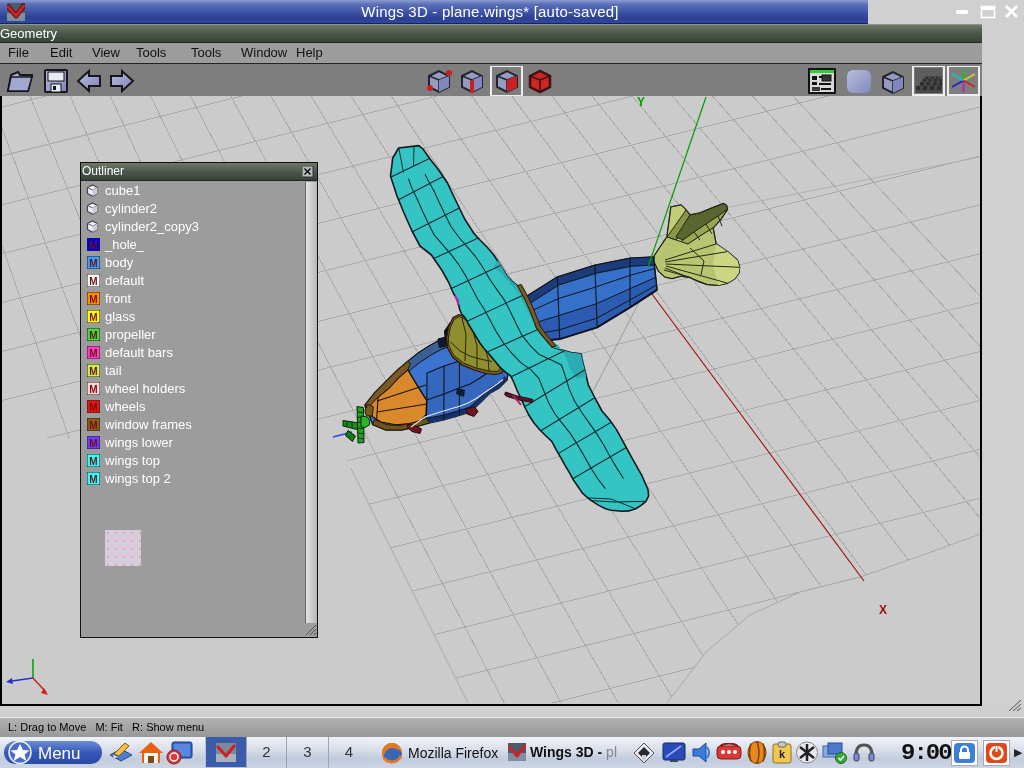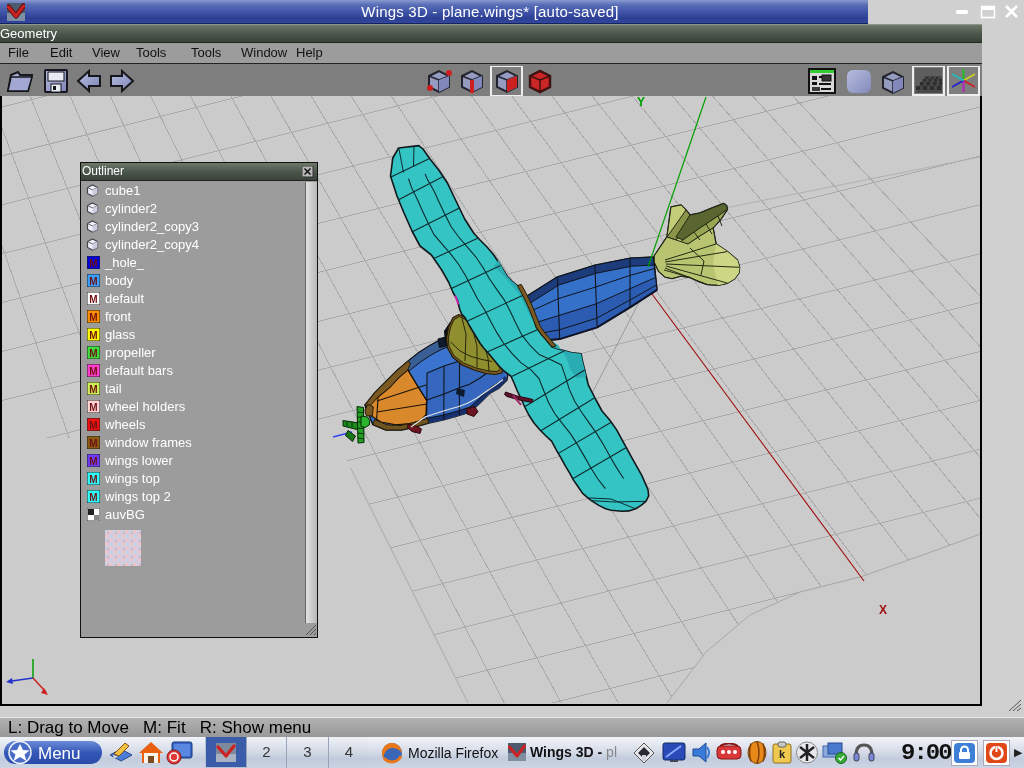--- a/index.html
+++ b/index.html
@@ -335,28 +335,20 @@
         </div>
         <div style="position:relative;height:18px">
           <svg width="13" height="13" style="position:absolute;left:5px;top:2px">
             <polygon points="1.5,3.5 6.5,1 11.5,3.5 11.5,9.5 6.5,12 1.5,9.5" fill="#eeeefc" stroke="#45454f" stroke-width="1.2"></polygon>
             <polyline points="1.5,3.5 6.5,6 11.5,3.5 M6.5,6 6.5,12" fill="none" stroke="#666" stroke-width="1"></polyline>
             <polygon points="6.5,6 11.5,3.5 11.5,9.5 6.5,12" fill="#ccccdf"></polygon>
           </svg>
           <span style="position:absolute;left:24px;top:1px">cylinder2_copy3</span>
         </div>
         <div style="position:relative;height:18px">
-          <svg width="13" height="13" style="position:absolute;left:5px;top:2px">
-            <polygon points="1.5,3.5 6.5,1 11.5,3.5 11.5,9.5 6.5,12 1.5,9.5" fill="#eeeefc" stroke="#45454f" stroke-width="1.2"></polygon>
-            <polyline points="1.5,3.5 6.5,6 11.5,3.5 M6.5,6 6.5,12" fill="none" stroke="#666" stroke-width="1"></polyline>
-            <polygon points="6.5,6 11.5,3.5 11.5,9.5 6.5,12" fill="#ccccdf"></polygon>
-          </svg>
-          <span style="position:absolute;left:24px;top:1px">cylinder2_copy4</span>
-        </div>
-        <div style="position:relative;height:18px">
           <svg width="13" height="13" style="position:absolute;left:6px;top:2px">
             <rect width="13" height="13" fill="#0000dd" stroke="#222"></rect>
             <text x="6.5" y="10.5" font-size="10" font-weight="bold" text-anchor="middle" fill="#701010" font-family="Liberation Sans,sans-serif">M</text>
           </svg>
           <span style="position:absolute;left:24px;top:1px">_hole_</span>
         </div>
         <div style="position:relative;height:18px">
           <svg width="13" height="13" style="position:absolute;left:6px;top:2px">
             <rect width="13" height="13" fill="#3aa0ff" stroke="#222"></rect>
             <text x="6.5" y="10.5" font-size="10" font-weight="bold" text-anchor="middle" fill="#701010" font-family="Liberation Sans,sans-serif">M</text>
@@ -439,28 +431,20 @@
             <text x="6.5" y="10.5" font-size="10" font-weight="bold" text-anchor="middle" fill="#701010" font-family="Liberation Sans,sans-serif">M</text>
           </svg>
           <span style="position:absolute;left:24px;top:1px">wings top</span>
         </div>
         <div style="position:relative;height:18px">
           <svg width="13" height="13" style="position:absolute;left:6px;top:2px">
             <rect width="13" height="13" fill="#2fffff" stroke="#222"></rect>
             <text x="6.5" y="10.5" font-size="10" font-weight="bold" text-anchor="middle" fill="#701010" font-family="Liberation Sans,sans-serif">M</text>
           </svg>
           <span style="position:absolute;left:24px;top:1px">wings top 2</span>
-        </div>
-        <div style="position:relative;height:18px">
-          <svg width="13" height="13" style="position:absolute;left:6px;top:2px">
-            <rect width="13" height="13" fill="#fff" stroke="#333"></rect>
-            <rect x="1" y="1" width="6" height="6" fill="#222"></rect>
-            <rect x="7" y="7" width="5" height="5" fill="#888"></rect>
-          </svg>
-          <span style="position:absolute;left:24px;top:1px">auvBG</span>
         </div>
         <svg width="36" height="36" style="position:absolute;left:24px;top:348px">
           <rect width="36" height="36" fill="#e8c8d0"></rect>
           <g fill="#c8d0e8">
             <rect x="0" y="0" width="4" height="4"></rect>
             <rect x="8" y="0" width="4" height="4"></rect>
             <rect x="16" y="0" width="4" height="4"></rect>
             <rect x="24" y="0" width="4" height="4"></rect>
             <rect x="32" y="0" width="4" height="4"></rect>
             <rect x="4" y="4" width="4" height="4"></rect>
@@ -540,21 +524,21 @@
       </svg>
 </div>
 <div class="abs" style="left:0;top:706px;width:1024px;height:11px;background:#cfcfcf"></div>
 <svg class="abs" style="left:1008px;top:699px" width="14" height="13">
       <g stroke="#555" stroke-width="1">
         <line x1="13" y1="1" x2="1" y2="12"></line>
         <line x1="13" y1="5" x2="5" y2="12"></line>
         <line x1="13" y1="9" x2="9" y2="12"></line>
       </g>
     </svg>
-<div class="abs" style="left:0;top:717px;width:1024px;height:20px;background:linear-gradient(#b2b2b2,#989898);border-top:1px solid #e8e8e8;color:#000;font-size:17px;line-height:19px;padding-left:8px">L: Drag to Move&nbsp;&nbsp;&nbsp;M: Fit&nbsp;&nbsp;&nbsp;R: Show menu</div>
+<div class="abs" style="left:0;top:717px;width:1024px;height:20px;background:linear-gradient(#b2b2b2,#989898);border-top:1px solid #e8e8e8;color:#000;font-size:11px;line-height:19px;padding-left:8px">L: Drag to Move&nbsp;&nbsp;&nbsp;M: Fit&nbsp;&nbsp;&nbsp;R: Show menu</div>
 <div class="abs" style="left:0;top:737px;width:1024px;height:31px;background:linear-gradient(#f0f3f8,#d7dde9 45%,#c3ccdd 70%,#cdd5e4)">
 <svg class="abs" style="left:4px;top:3px" width="100" height="25">
         <rect x="0" y="1" width="98" height="23" rx="11.5" fill="url(#mg)"></rect>
         <defs>
           <linearGradient id="mg" x1="0" y1="0" x2="0" y2="1">
             <stop offset="0" stop-color="#6c8cd8"></stop>
             <stop offset="0.5" stop-color="#3558b8"></stop>
             <stop offset="1" stop-color="#2a4aa8"></stop>
           </linearGradient>
         </defs>

